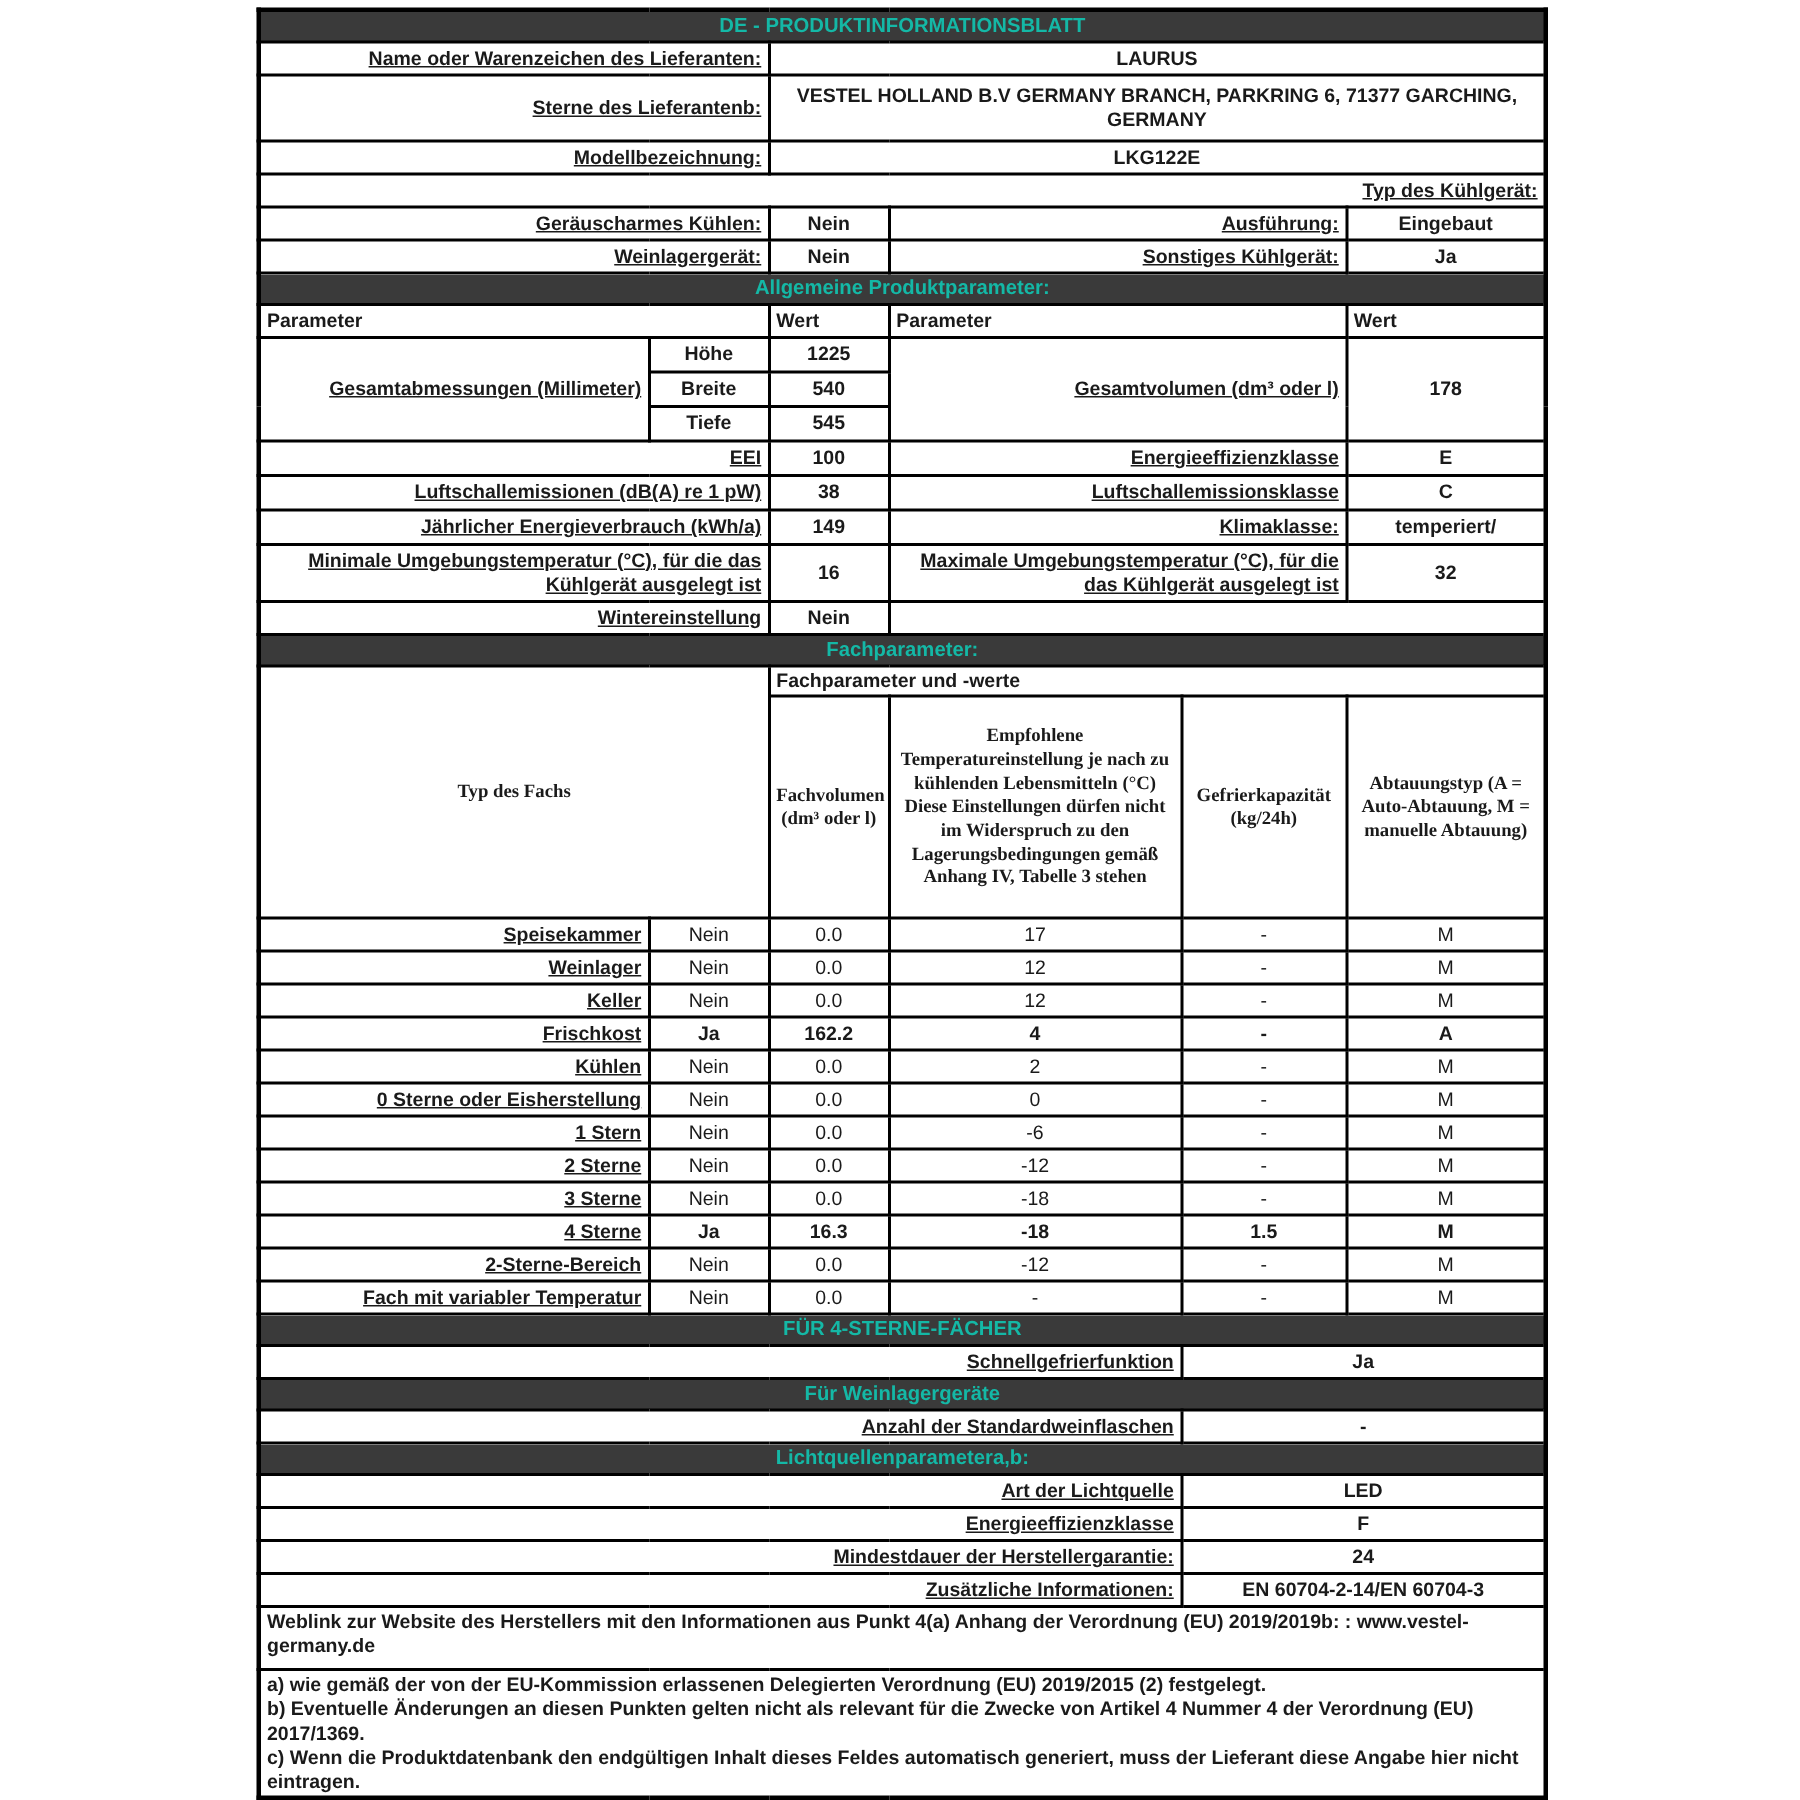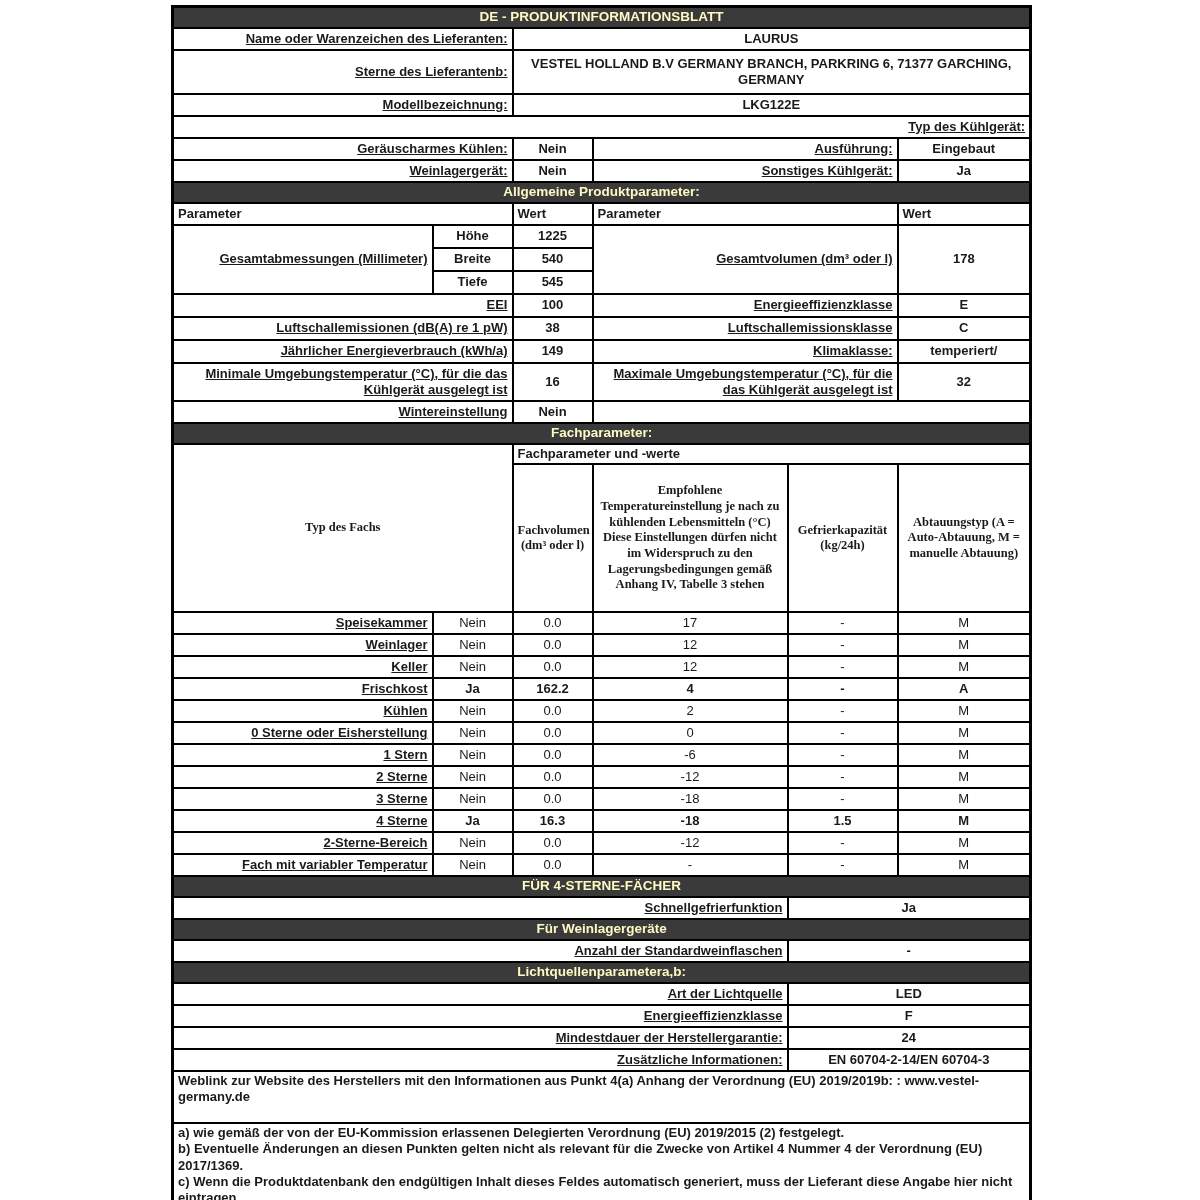--- a/index.html
+++ b/index.html
@@ -21,40 +21,40 @@
   }
   table.doc td {
     border: 2px solid #000;
     padding: 1px 4px;
     font-weight: bold;
     line-height: 1.25;
     overflow: hidden;
   }
   td.dark {
     background: #3a3a3a;
-    color: #fef9c3;
+    color: #14b8a6;
     text-align: center;
     font-weight: bold;
     font-size: 13.5px;
   }
   td.lbl { text-align: right; text-decoration: underline; }
   td.val { text-align: center; }
   td.ctr { text-align: left; }
   tr.reg td.val { font-weight: normal; }
   td.rw  { font-weight: normal; }
   .r      { height: 22px; }
   .r-title{ height: 21px; }
   .r-addr { height: 44px; }
   .r-dim  { height: 23px; }
   .r-min  { height: 38px; }
   .r-dark { height: 21px; }
   .r-sub  { height: 20px; }
   .r-big  { height: 148px; }
   .r-data { height: 22px; }
-  .r-web  { height: 52px; }
+  .r-web  { height: 42px; }
   .r-notes{ height: 76px; }
   td.hdrcell { text-align: center; vertical-align: middle; font-size: 12.5px; padding: 2px 3px; font-family: Liberation Serif, serif; }
   td.weblink, td.notes {
     font-weight: normal;
     vertical-align: top;
     text-align: left;
     font-size: 13px;
     line-height: 1.18;
     padding: 3px 5px;
     border: 3px solid #000;

